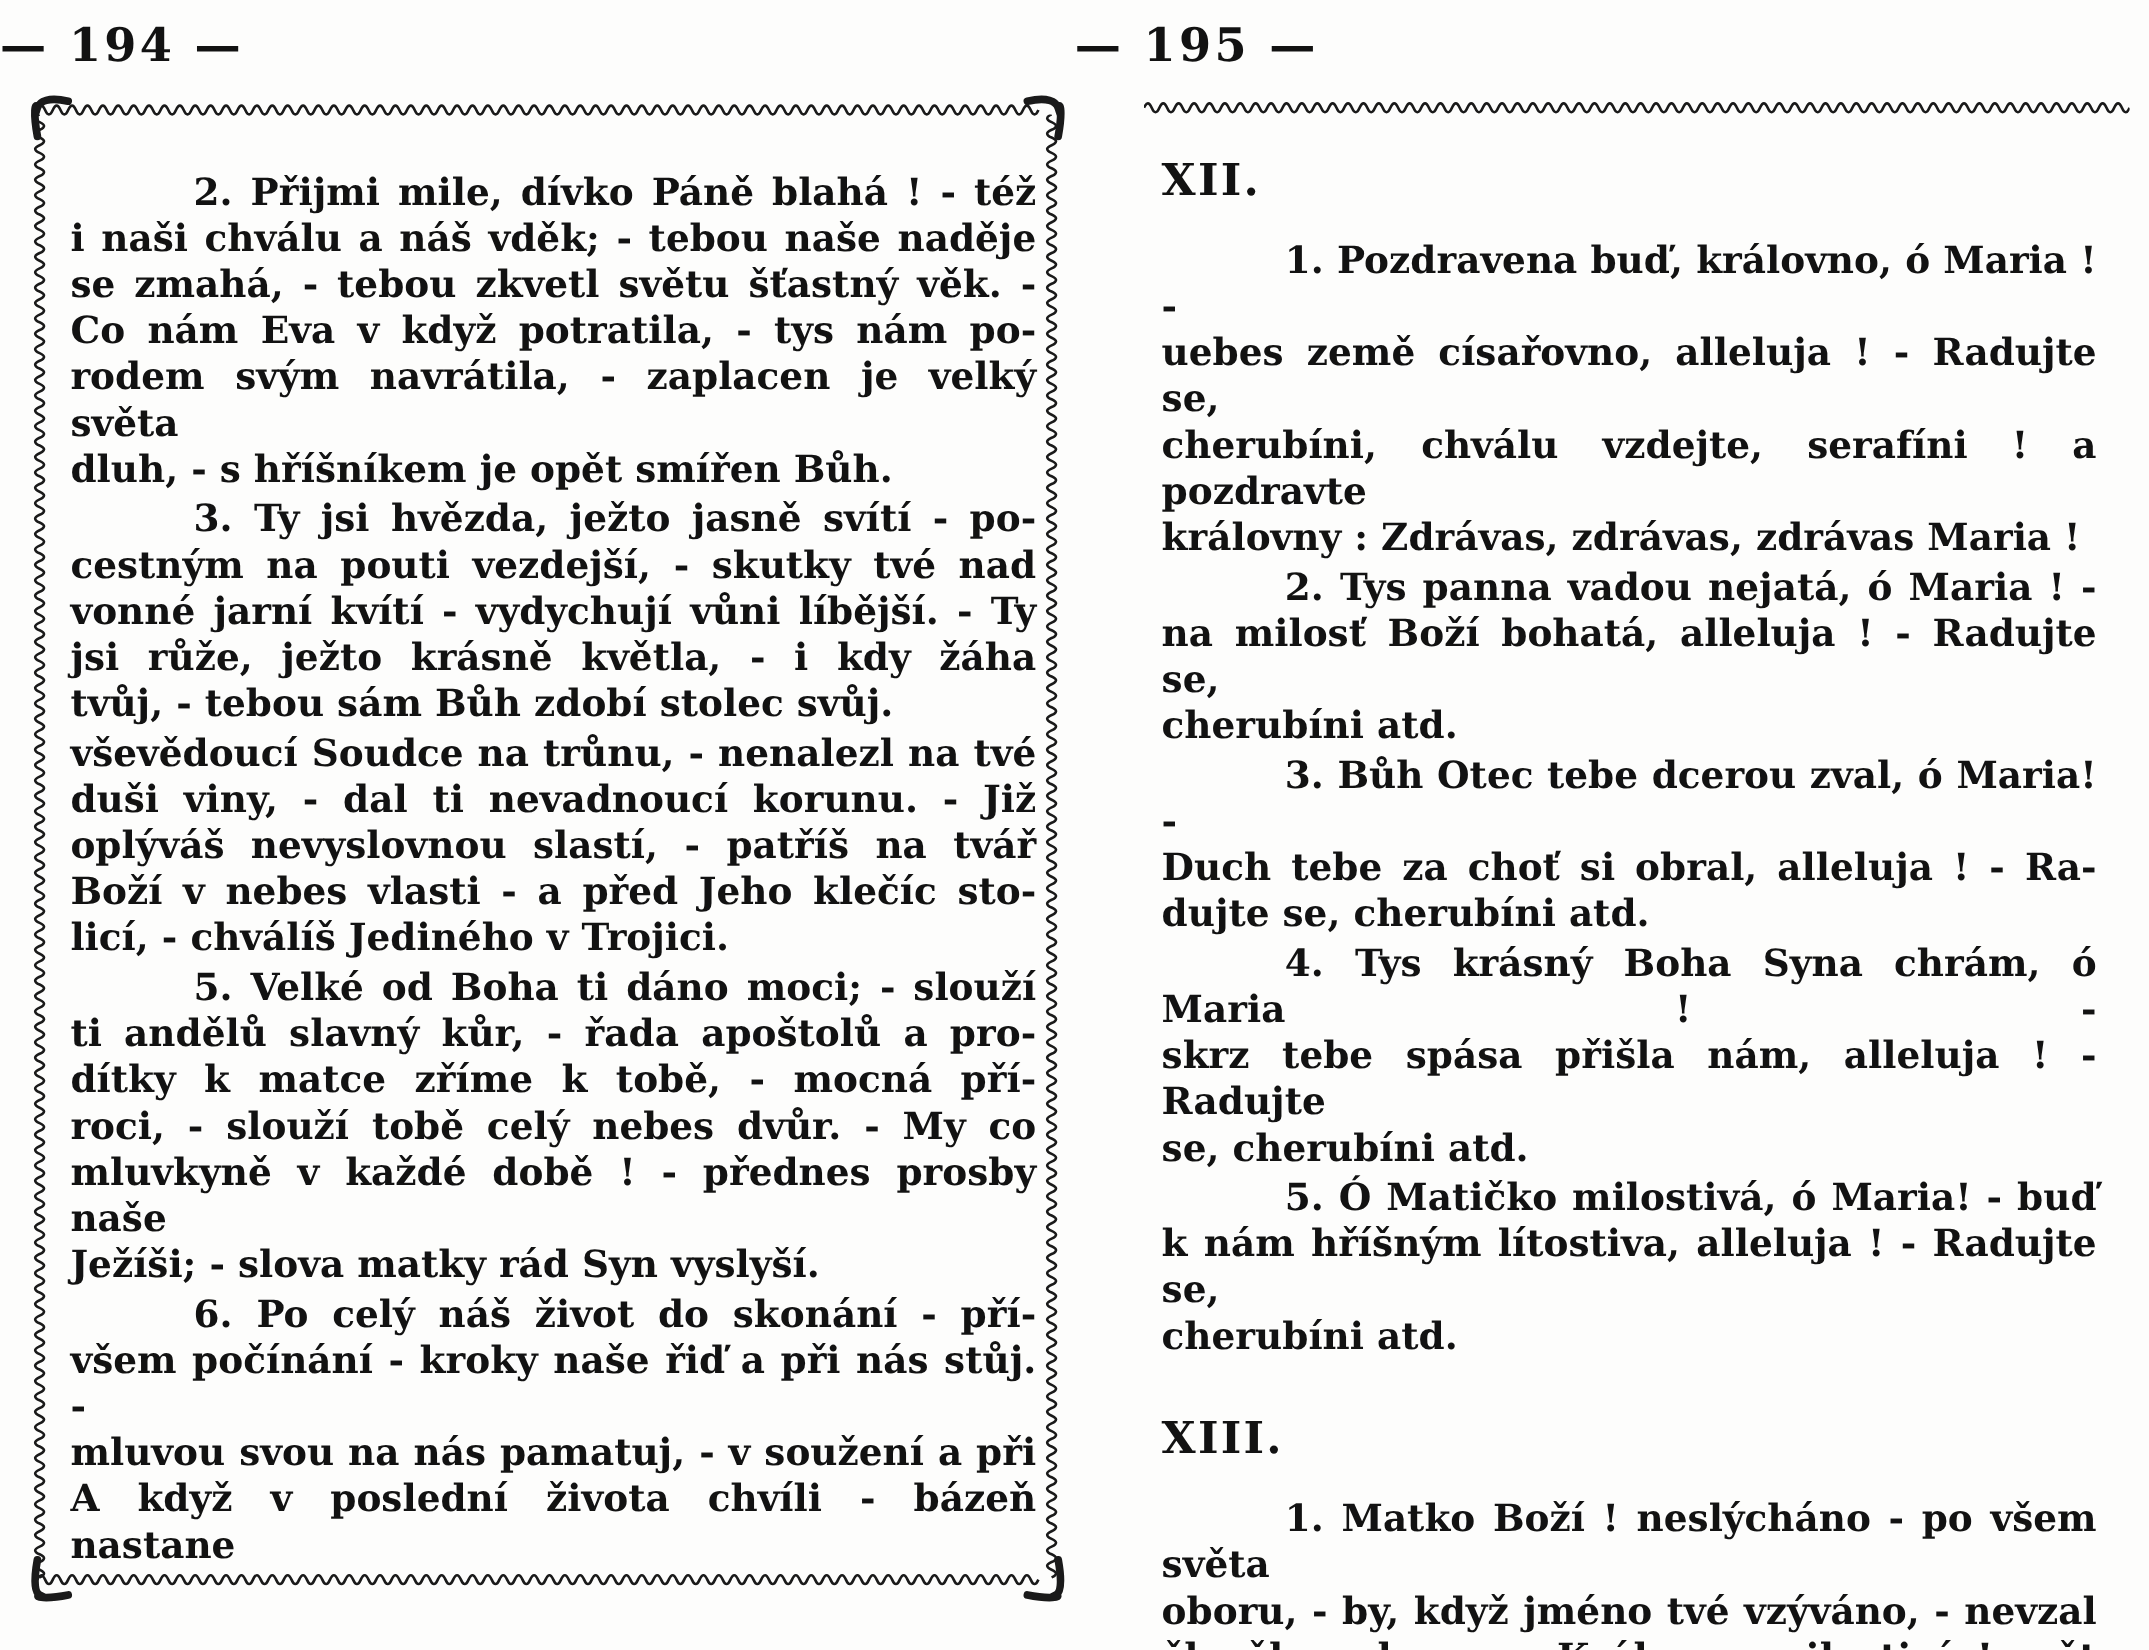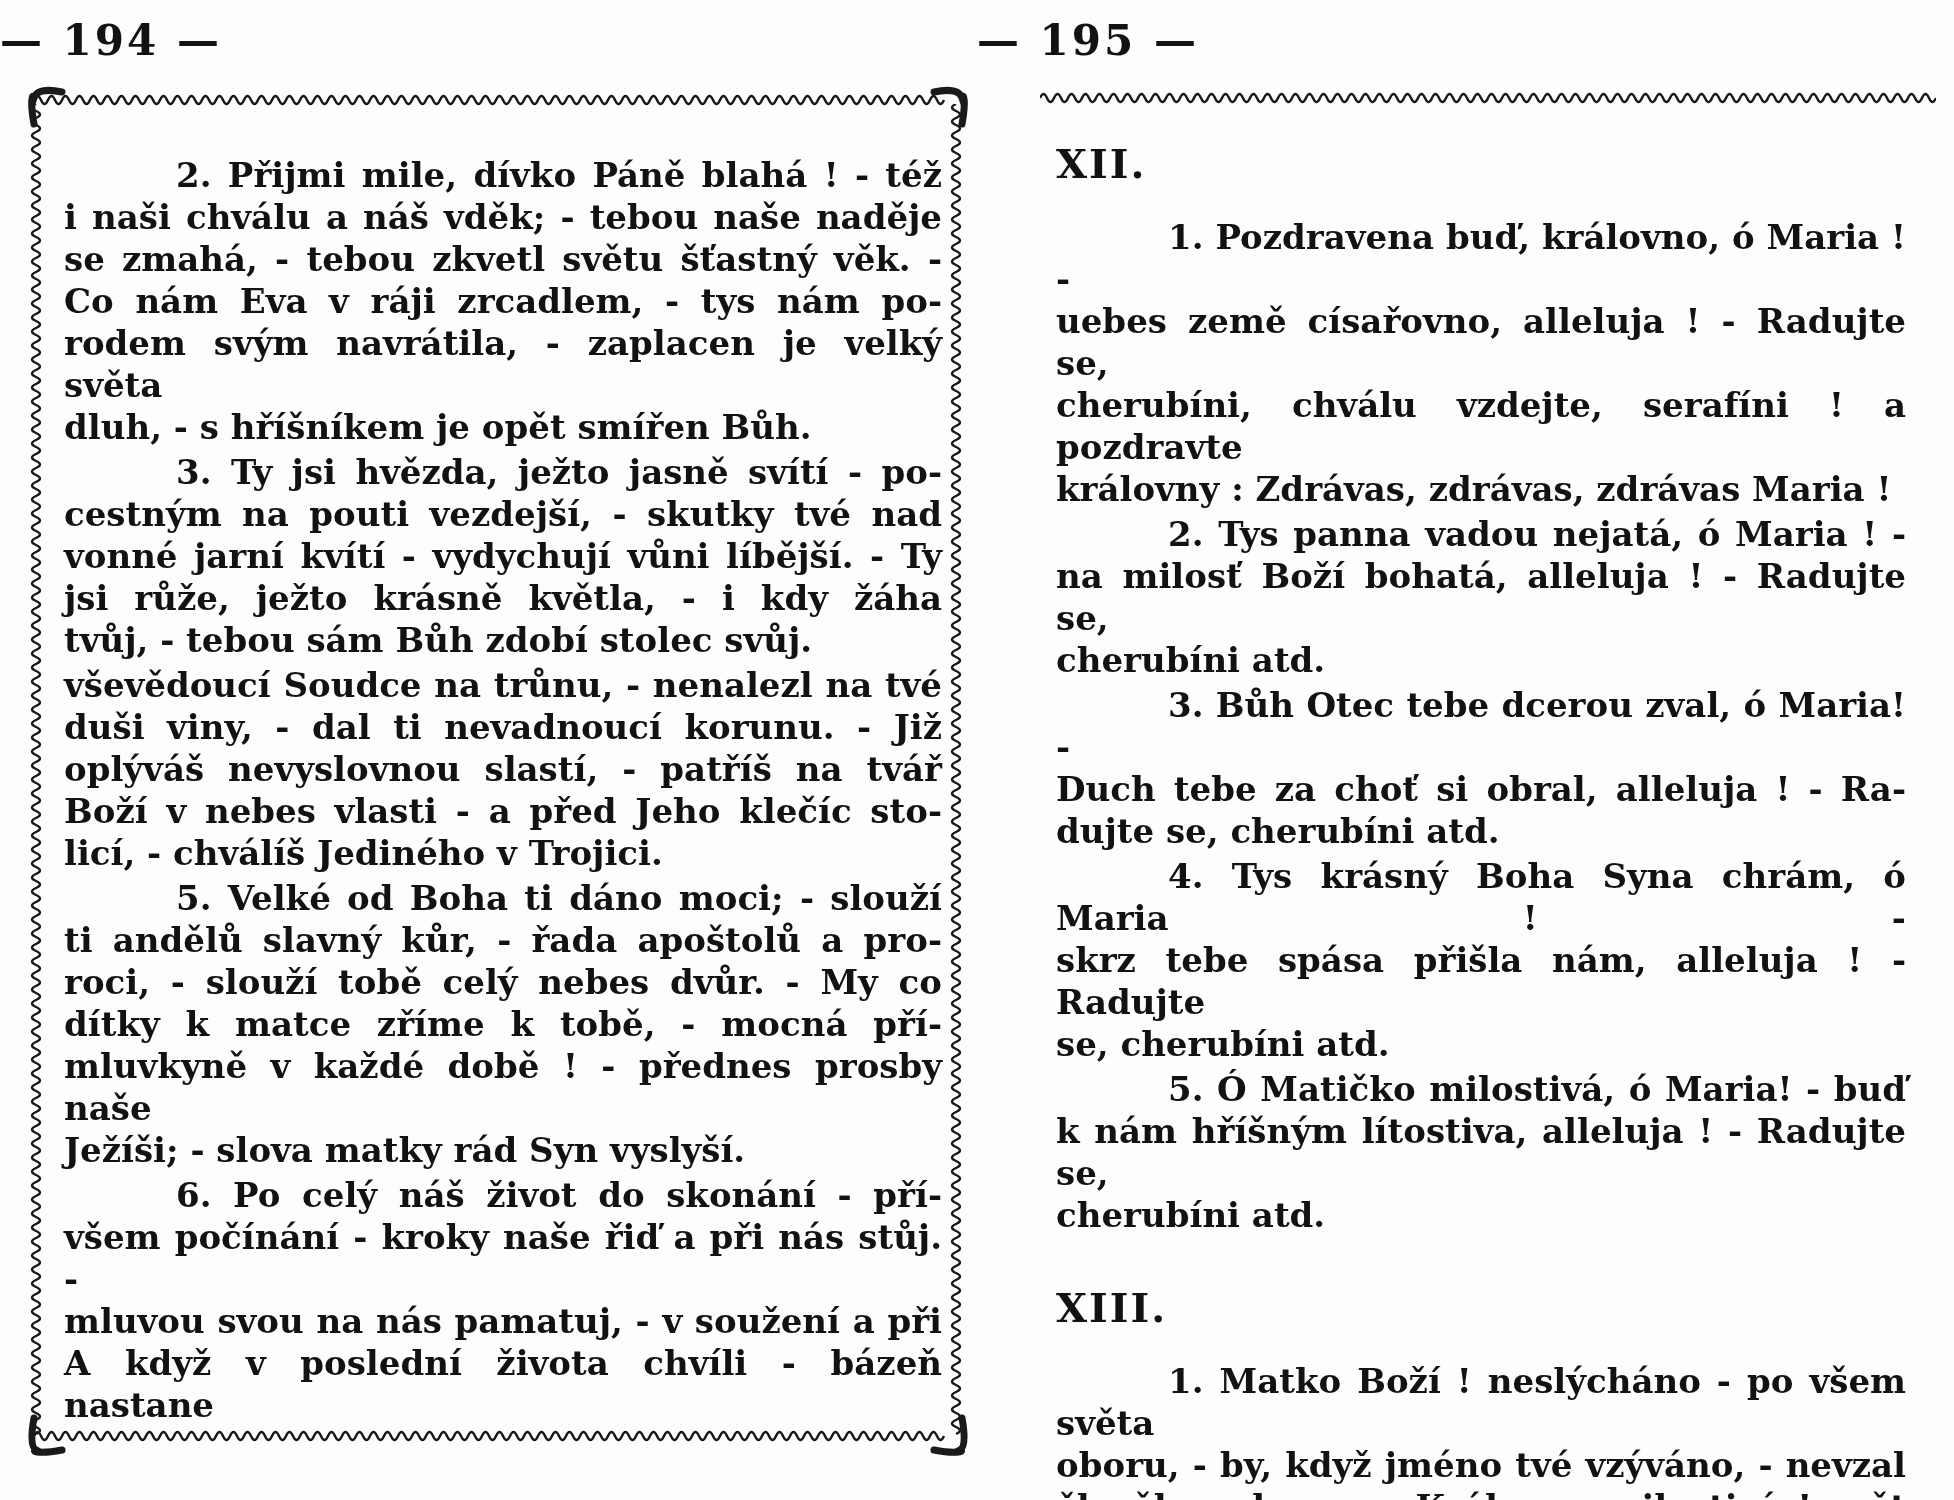--- a/index.html
+++ b/index.html
@@ -82,43 +82,43 @@
 
   <svg class="wave-svg" style="left:1040px;top:90px;" width="896" height="16" viewBox="0 0 896 16">
     <path fill="none" stroke="#1a1a1a" stroke-width="2.4" d="M0,8 q3.5,-8 7,0 q3.5,8 7,0 q3.5,-8 7,0 q3.5,8 7,0 q3.5,-8 7,0 q3.5,8 7,0 q3.5,-8 7,0 q3.5,8 7,0 q3.5,-8 7,0 q3.5,8 7,0 q3.5,-8 7,0 q3.5,8 7,0 q3.5,-8 7,0 q3.5,8 7,0 q3.5,-8 7,0 q3.5,8 7,0 q3.5,-8 7,0 q3.5,8 7,0 q3.5,-8 7,0 q3.5,8 7,0 q3.5,-8 7,0 q3.5,8 7,0 q3.5,-8 7,0 q3.5,8 7,0 q3.5,-8 7,0 q3.5,8 7,0 q3.5,-8 7,0 q3.5,8 7,0 q3.5,-8 7,0 q3.5,8 7,0 q3.5,-8 7,0 q3.5,8 7,0 q3.5,-8 7,0 q3.5,8 7,0 q3.5,-8 7,0 q3.5,8 7,0 q3.5,-8 7,0 q3.5,8 7,0 q3.5,-8 7,0 q3.5,8 7,0 q3.5,-8 7,0 q3.5,8 7,0 q3.5,-8 7,0 q3.5,8 7,0 q3.5,-8 7,0 q3.5,8 7,0 q3.5,-8 7,0 q3.5,8 7,0 q3.5,-8 7,0 q3.5,8 7,0 q3.5,-8 7,0 q3.5,8 7,0 q3.5,-8 7,0 q3.5,8 7,0 q3.5,-8 7,0 q3.5,8 7,0 q3.5,-8 7,0 q3.5,8 7,0 q3.5,-8 7,0 q3.5,8 7,0 q3.5,-8 7,0 q3.5,8 7,0 q3.5,-8 7,0 q3.5,8 7,0 q3.5,-8 7,0 q3.5,8 7,0 q3.5,-8 7,0 q3.5,8 7,0 q3.5,-8 7,0 q3.5,8 7,0 q3.5,-8 7,0 q3.5,8 7,0 q3.5,-8 7,0 q3.5,8 7,0 q3.5,-8 7,0 q3.5,8 7,0 q3.5,-8 7,0 q3.5,8 7,0 q3.5,-8 7,0 q3.5,8 7,0 q3.5,-8 7,0 q3.5,8 7,0 q3.5,-8 7,0 q3.5,8 7,0 q3.5,-8 7,0 q3.5,8 7,0 q3.5,-8 7,0 q3.5,8 7,0 q3.5,-8 7,0 q3.5,8 7,0 q3.5,-8 7,0 q3.5,8 7,0 q3.5,-8 7,0 q3.5,8 7,0 q3.5,-8 7,0 q3.5,8 7,0 q3.5,-8 7,0 q3.5,8 7,0 q3.5,-8 7,0 q3.5,8 7,0 q3.5,-8 7,0 q3.5,8 7,0 q3.5,-8 7,0 q3.5,8 7,0 q3.5,-8 7,0 q3.5,8 7,0 q3.5,-8 7,0 q3.5,8 7,0 q3.5,-8 7,0 q3.5,8 7,0 q3.5,-8 7,0 q3.5,8 7,0 q3.5,-8 7,0 q3.5,8 7,0 q3.5,-8 7,0 q3.5,8 7,0 q3.5,-8 7,0 q3.5,8 7,0 q3.5,-8 7,0 q3.5,8 7,0 q3.5,-8 7,0 q3.5,8 7,0 q3.5,-8 7,0 q3.5,8 7,0 q3.5,-8 7,0 q3.5,8 7,0 q3.5,-8 7,0 q3.5,8 7,0"></path>
   </svg>
 
   <div id="left-text" class="text-block">
       <div class="para">
         <div class="line first">2. Přijmi mile, dívko Páně blahá ! - též</div>
         <div class="line">i naši chválu a náš vděk; - tebou naše naděje</div>
         <div class="line">se zmahá, - tebou zkvetl světu šťastný věk. -</div>
-        <div class="line">Co nám Eva v ráji zrcadlem, - tys nám po-</div>
+        <div class="line">Co nám Eva v když potratila, - tys nám po-</div>
         <div class="line">rodem svým navrátila, - zaplacen je velký světa</div>
         <div class="line last">dluh, - s hříšníkem je opět smířen Bůh.</div>
       </div>
       <div class="para">
         <div class="line first">3. Ty jsi hvězda, ježto jasně svítí - po-</div>
         <div class="line">cestným na pouti vezdejší, - skutky tvé nad</div>
         <div class="line">vonné jarní kvítí - vydychují vůni líbější. - Ty</div>
         <div class="line">jsi růže, ježto krásně květla, - i kdy žáha</div>
         <div class="line last">tvůj, - tebou sám Bůh zdobí stolec svůj.</div>
       </div>
       <div class="para">
         <div class="line">vševědoucí Soudce na trůnu, - nenalezl na tvé</div>
         <div class="line">duši viny, - dal ti nevadnoucí korunu. - Již</div>
         <div class="line">oplýváš nevyslovnou slastí, - patříš na tvář</div>
         <div class="line">Boží v nebes vlasti - a před Jeho klečíc sto-</div>
         <div class="line last">licí, - chválíš Jediného v Trojici.</div>
       </div>
       <div class="para">
         <div class="line first">5. Velké od Boha ti dáno moci; - slouží</div>
         <div class="line">ti andělů slavný kůr, - řada apoštolů a pro-</div>
+        <div class="line">dítky k matce zříme k tobě, - mocná pří-</div>
         <div class="line">roci, - slouží tobě celý nebes dvůr. - My co</div>
-        <div class="line">dítky k matce zříme k tobě, - mocná pří-</div>
         <div class="line">mluvkyně v každé době ! - přednes prosby naše</div>
         <div class="line last">Ježíši; - slova matky rád Syn vyslyší.</div>
       </div>
       <div class="para">
         <div class="line first">6. Po celý náš život do skonání - pří-</div>
         <div class="line">všem počínání - kroky naše řiď a při nás stůj. -</div>
         <div class="line">mluvou svou na nás pamatuj, - v soužení a při</div>
         <div class="line">A když v poslední života chvíli - bázeň nastane</div>
       </div>
     </div>

